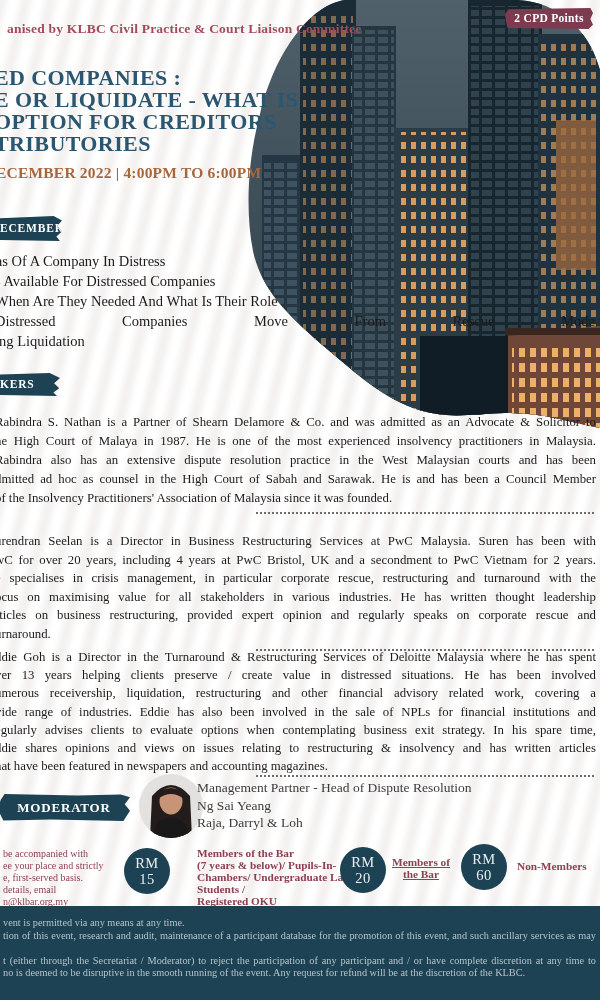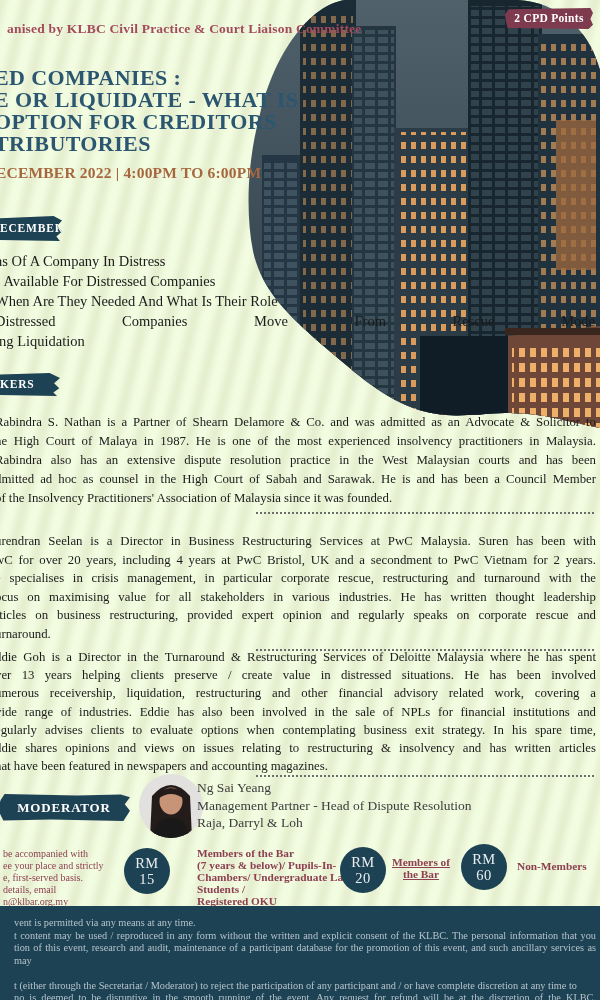--- a/index.html
+++ b/index.html
@@ -1,16 +1,16 @@
 <!DOCTYPE html>
 <html><head>
 <meta charset="utf-8">
 <style>
   html,body{margin:0;padding:0;background:#888;}
-  .page{position:relative;width:600px;height:1000px;overflow:hidden;background:#bef264;
+  .page{position:relative;width:600px;height:1000px;overflow:hidden;background:#ffffff;
         font-family:"Liberation Serif","DejaVu Serif",serif;}
   .stripes{position:absolute;inset:0;
     background:repeating-linear-gradient(104deg,#f1eeec 0 3px,#ffffff 11px 16px,#f1eeec 24px);
     opacity:.8;}
   .ln{min-height:1em;}
 
   
   .cpd{position:absolute;left:505px;top:8px;width:88px;height:21px;background:#7e3a4f;color:#fff;
        font-size:11.5px;font-weight:bold;text-align:center;line-height:21px;letter-spacing:.3px;
        clip-path:polygon(0 30%,4% 6%,97% 0,100% 24%,97% 52%,100% 80%,95% 100%,3% 95%,1% 62%);}
@@ -51,21 +51,21 @@
   .circle{position:absolute;width:46px;height:46px;border-radius:50%;background:#1d4254;color:#e9eef1;
           text-align:center;font-size:14.5px;line-height:16px;padding-top:7px;box-sizing:border-box;letter-spacing:.5px;}
   #c15{left:124px;top:848px;}#c20{left:340px;top:847px;}#c60{left:461px;top:844px;}
   .tierlabel{position:absolute;font-size:11.3px;line-height:11.9px;font-weight:bold;color:#8d4052;}
   #t15{left:177px;top:848px;width:185px;margin-left:20px;}
   #t20{left:387px;top:857px;width:68px;text-align:center;text-decoration:underline;}
   #t60{left:517px;top:861px;width:82px;}
 
   
   .footer{position:absolute;left:0;top:906px;width:600px;height:94px;background:#1d4254;color:#b5c3cb;
-          font-size:10.3px;line-height:12.5px;padding:11px 4px 0 14px;box-sizing:border-box;}
+          font-size:10.3px;line-height:12.5px;padding:11px 4px 0 3px;box-sizing:border-box;}
   .footer .ln:nth-child(2),.footer .ln:nth-child(3),.footer .ln:nth-child(4),.footer .ln:nth-child(6){
           text-align:justify;text-align-last:justify;}
 
   .photo{position:absolute;left:220px;top:0;width:380px;height:432px;}
 </style>
 </head>
 <body>
 
 <div class="page">
   <div class="stripes"></div>
@@ -179,22 +179,22 @@
     <svg viewBox="0 0 64 64" width="64" height="64" xmlns="http://www.w3.org/2000/svg">
       <rect width="64" height="64" fill="#e3e1df"></rect>
       <path d="M13 22 Q32 0 51 22 L53 64 L11 64 Z" fill="#241c1a"></path>
       <ellipse cx="32" cy="27" rx="11.5" ry="13.5" fill="#c89478"></ellipse>
       <path d="M19 20 Q32 8 45 20 L45 25 Q32 15 19 25 Z" fill="#241c1a"></path>
       <path d="M14 64 Q16 44 32 44 Q48 44 50 64 Z" fill="#191919"></path>
     </svg>
   </div>
 
   <div class="modtext">
+    <div class="ln">Management Partner - Head of Dispute Resolution</div>
     <div class="ln">Ng Sai Yeang</div>
-    <div class="ln">Management Partner - Head of Dispute Resolution</div>
     <div class="ln">Raja, Darryl &amp; Loh</div>
   </div>
 
   <div class="note">
       <div class="ln">be accompanied with</div>
       <div class="ln">ee your place and strictly</div>
       <div class="ln">e, first-served basis.</div>
       <div class="ln">details, email</div>
       <div class="ln">n@klbar.org.my</div>
     </div>
@@ -223,19 +223,18 @@
   <div class="circle" id="c60">
     <div>RM</div>
     <div>60</div>
   </div>
   <div class="tierlabel" id="t60">
       <div class="ln">Non-Members</div>
     </div>
 
   <div class="footer">
       <div class="ln">vent is permitted via any means at any time.</div>
-      <div class="ln">t content may be used / reproduced in any form without the written and explicit consent of the KLBC. The personal information that you</div>
       <div class="ln">tion of this event, research and audit, maintenance of a participant database for the promotion of this event, and such ancillary services as may</div>
       <div class="ln">&nbsp;</div>
       <div class="ln">t (either through the Secretariat / Moderator) to reject the participation of any participant and / or have complete discretion at any time to</div>
       <div class="ln">no is deemed to be disruptive in the smooth running of the event. Any request for refund will be at the discretion of the KLBC.</div>
     </div>
 </div>
 
 </body></html>

